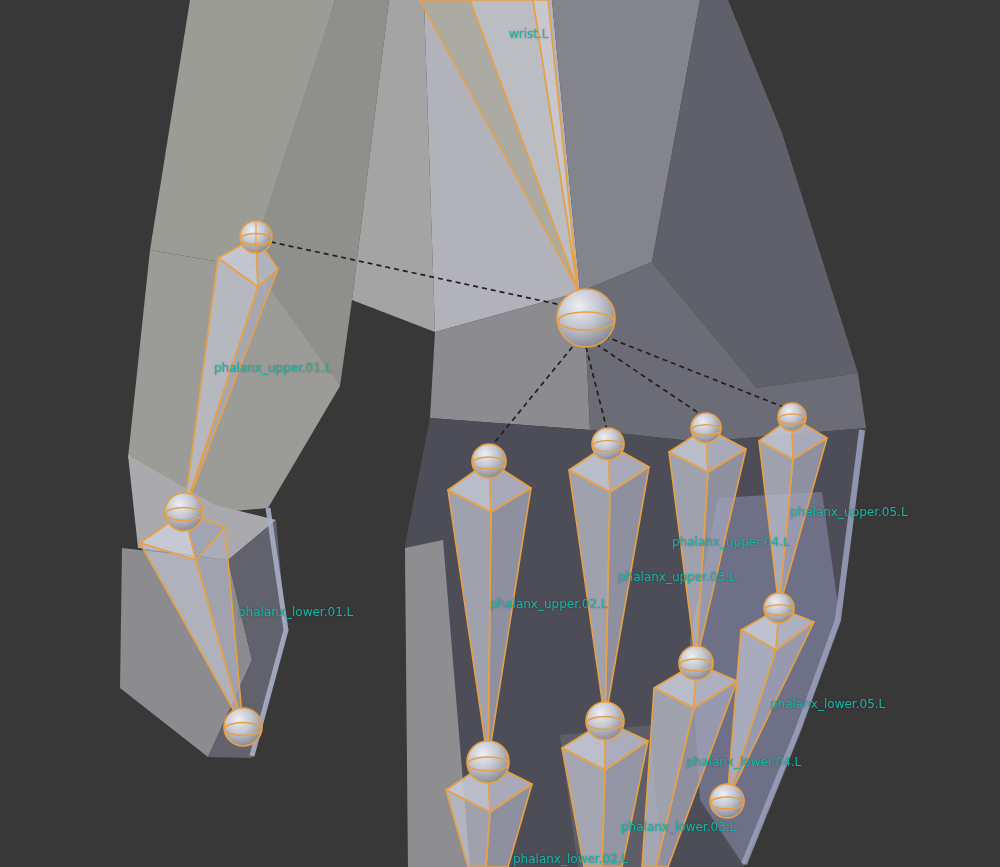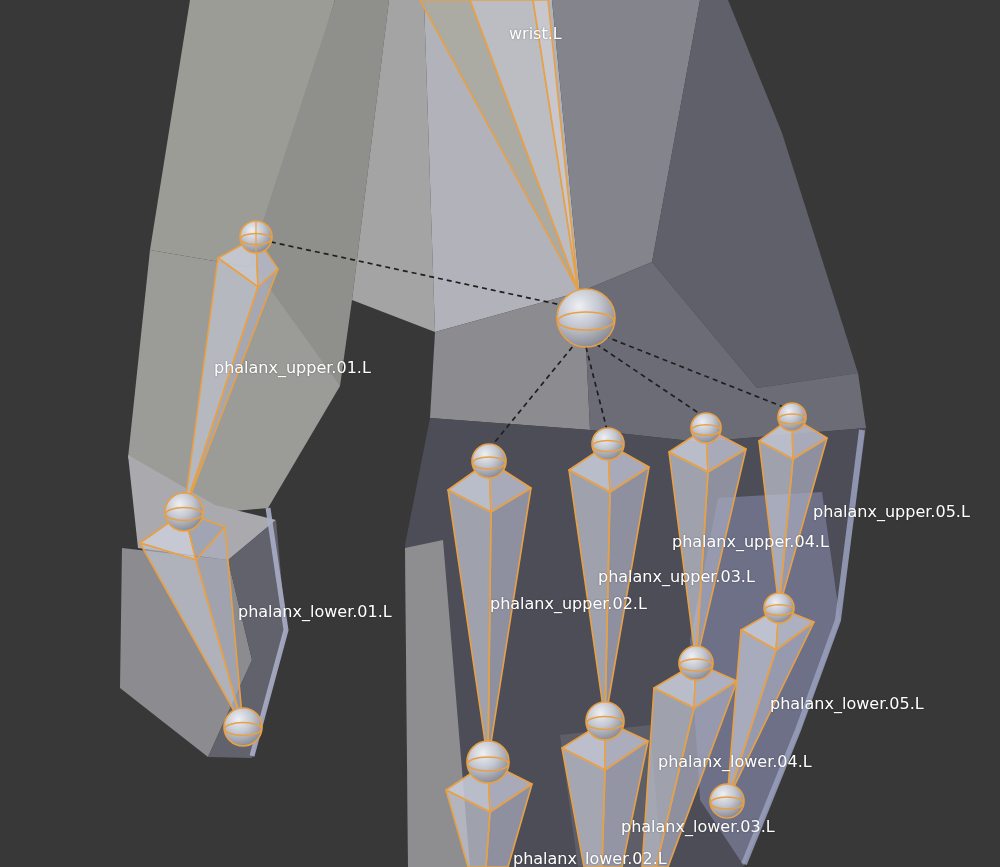--- a/index.html
+++ b/index.html
@@ -6,23 +6,23 @@
   #viewport{
     position:relative;
     width:1000px;height:867px;
     overflow:hidden;
     background:#383838;
     font-family:"DejaVu Sans", sans-serif;
   }
   #scene{position:absolute;left:0;top:0;}
   .bone-label{
     position:absolute;
-    font-size:16px;
+    font-size:12px;
     line-height:14px;
-    color:#ffffff;
+    color:#14b8a6;
     white-space:nowrap;
     text-shadow:0 0 2px rgba(0,0,0,.35);
     pointer-events:none;
   }
 </style>
 </head>
 <body>
 
 <div id="viewport">
 
@@ -193,19 +193,19 @@
     <circle cx="727" cy="801" r="17" fill="url(#sph)"></circle>
     <ellipse cx="727" cy="803" rx="16.5" ry="6" fill="none"></ellipse>
   </g>
 </svg>
 
   <div class="bone-label" style="left:509px;top:27px">wrist.L</div>
   <div class="bone-label" style="left:214px;top:361px">phalanx_upper.01.L</div>
   <div class="bone-label" style="left:238px;top:605px">phalanx_lower.01.L</div>
   <div class="bone-label" style="left:490px;top:597px">phalanx_upper.02.L</div>
   <div class="bone-label" style="left:513px;top:852px">phalanx_lower.02.L</div>
-  <div class="bone-label" style="left:598px;top:570px">phalanx_upper.03.L</div>
+  <div class="bone-label" style="left:618px;top:570px">phalanx_upper.03.L</div>
   <div class="bone-label" style="left:621px;top:820px">phalanx_lower.03.L</div>
   <div class="bone-label" style="left:672px;top:535px">phalanx_upper.04.L</div>
-  <div class="bone-label" style="left:658px;top:755px">phalanx_lower.04.L</div>
-  <div class="bone-label" style="left:813px;top:505px">phalanx_upper.05.L</div>
+  <div class="bone-label" style="left:686px;top:755px">phalanx_lower.04.L</div>
+  <div class="bone-label" style="left:790px;top:505px">phalanx_upper.05.L</div>
   <div class="bone-label" style="left:770px;top:697px">phalanx_lower.05.L</div>
 </div>
 
 </body></html>

